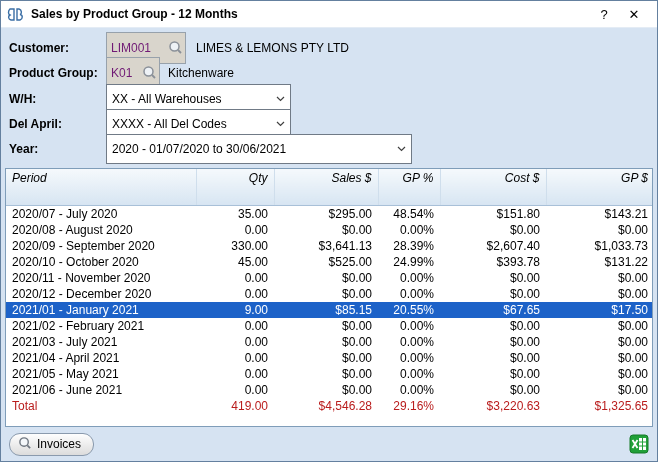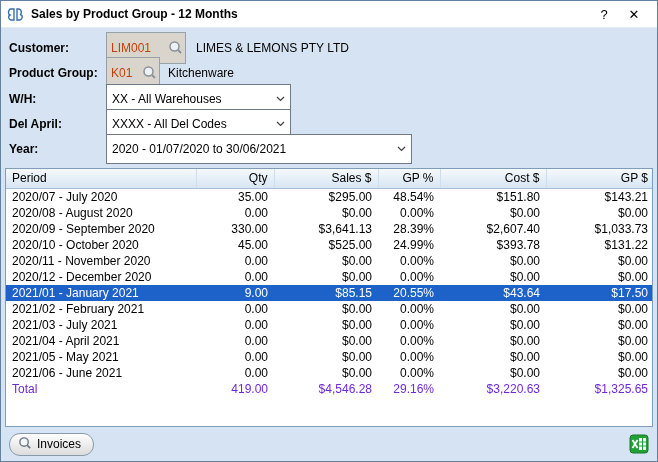--- a/index.html
+++ b/index.html
@@ -30,21 +30,21 @@
   }
 
   
   .form { padding: 9px 8px 2px 8px; flex: 0 0 auto; }
   .form-row { display: flex; align-items: center; height: 21px; margin-bottom: 4px; }
   .form-row.gap { margin-top: 5px; }
   .flabel { width: 97px; font-weight: bold; flex: 0 0 auto; }
   .code-field {
     background: #d9d5cc; border: 1px solid #919b a3; border: 1px solid #97a1ab;
     height: 32px; display: flex; align-items: center;
-    padding: 0 2px 0 4px; color: #c2410c;
+    padding: 0 2px 0 4px; color: #701a75;
   }
   .code-field.customer { width: 80px; }
   .code-field.pgroup { width: 54px; }
   .mag { margin-left: auto; display: inline-flex; flex: 0 0 auto; }
   .after-text { margin-left: 10px; }
   .pg-after { margin-left: 8px; }
 
   .select {
     background: #ffffff; border: 1px solid #707a86;
     height: 30px; display: flex; align-items: center;
@@ -60,34 +60,35 @@
     margin: 3px 4px 0 4px;
     border: 1px solid #7f9db9;
     background: #ffffff;
     flex: 1 1 auto;
     overflow: hidden;
   }
   table { width: 100%; border-collapse: collapse; table-layout: fixed; font-size: 12px; }
   thead th {
     background: linear-gradient(#f5f9fc, #d7e5f2);
     font-weight: normal; text-align: right;
-    padding: 2px 6px 3px 6px;
+    padding: 2px 6px 20px 6px;
     border-bottom: 1px solid #a8c0d8;
     border-right: 1px solid #cfdeec;
     white-space: nowrap;
+    font-style: italic;
   }
   thead th:first-child { text-align: left; }
   thead th:last-child { border-right: none; }
   tbody td {
     padding: 1px 6px; white-space: nowrap; overflow: hidden;
     text-align: right; line-height: 14px;
   }
   tbody td.col-period { text-align: left; }
   tr.selected td { background: #1d62c8; color: #ffffff; }
-  tr.total-row td { color: #6d28d9; }
+  tr.total-row td { color: #b91c1c; }
 
   
   .footer {
     flex: 0 0 auto; height: 34px;
     display: flex; align-items: center;
     padding: 9px 8px;
   }
   .invoices-btn {
     height: 23px; padding: 0 12px 0 8px;
     display: inline-flex; align-items: center; gap: 5px;
@@ -250,21 +251,21 @@
             <td>$0.00</td>
             <td>0.00%</td>
             <td>$0.00</td>
             <td>$0.00</td>
           </tr>
           <tr class="selected">
             <td class="col-period">2021/01 - January 2021</td>
             <td>9.00</td>
             <td>$85.15</td>
             <td>20.55%</td>
-            <td>$43.64</td>
+            <td>$67.65</td>
             <td>$17.50</td>
           </tr>
           <tr>
             <td class="col-period">2021/02 - February 2021</td>
             <td>0.00</td>
             <td>$0.00</td>
             <td>0.00%</td>
             <td>$0.00</td>
             <td>$0.00</td>
           </tr>

